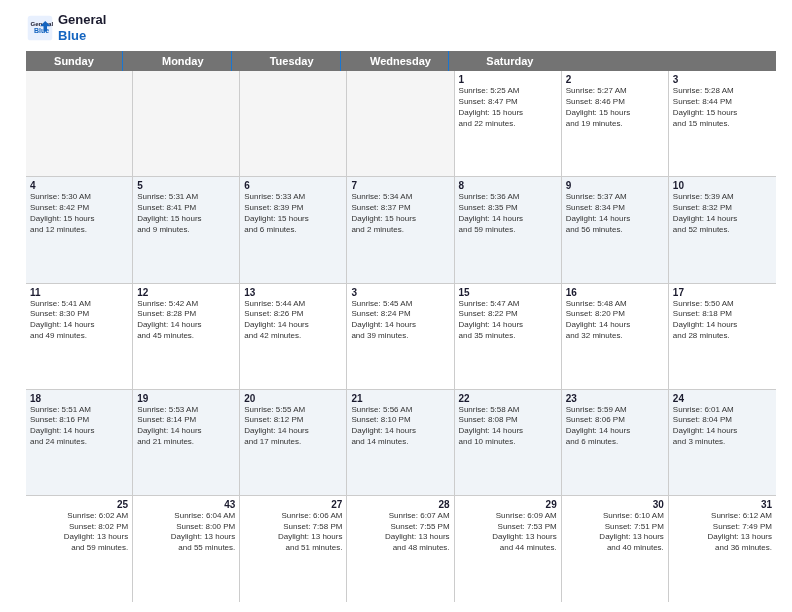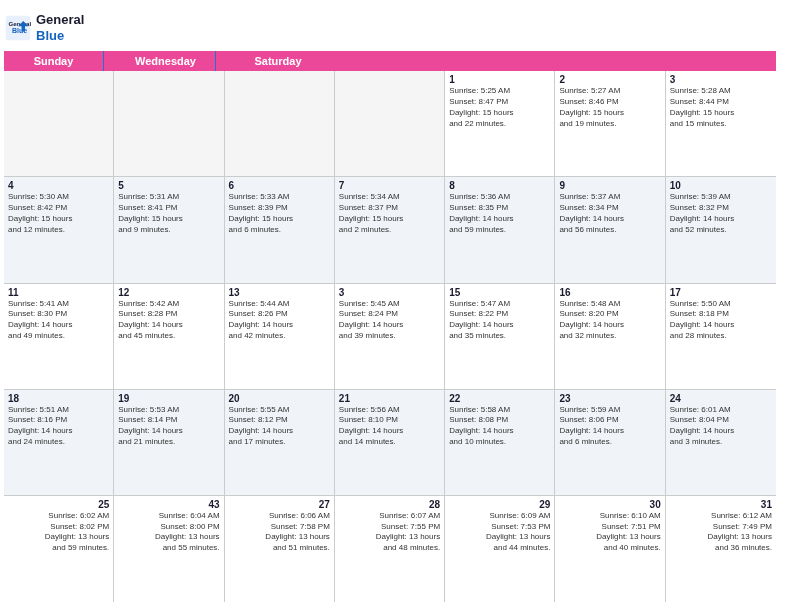--- a/index.html
+++ b/index.html
@@ -6,21 +6,21 @@
     body {
       font-family: Arial, sans-serif;
       background: #fff;
       width: 792px;
       height: 612px;
       overflow: hidden;
     }
     .page {
       width: 792px;
       height: 612px;
-      padding: 12px 16px 10px 4px;
+      padding: 12px 16px 10px 26px;
       display: flex;
       flex-direction: column;
     }
     .header {
       display: flex;
       justify-content: space-between;
       align-items: flex-start;
       margin-bottom: 8px;
     }
     .logo {
@@ -52,21 +52,21 @@
       color: #333;
     }
     .calendar {
       flex: 1;
       display: flex;
       flex-direction: column;
     }
     .cal-header {
       display: grid;
       grid-template-columns: repeat(7, 1fr);
-      background: #ec4899;
+      background: #737373;
       gap: 12px;
     }
     .cal-header-cell {
       color: #fff;
       font-size: 11px;
       font-weight: bold;
       text-align: center;
       padding: 4px 2px;
       border-right: 1px solid #1976d2;
     }
@@ -125,20 +125,22 @@
     </div>
     <div class="title-block">
       <div class="month-title"></div>
       <div class="location"></div>
     </div>
   </div>
 
   <div class="calendar">
     <div class="cal-header">
       <div class="cal-header-cell">Sunday</div>
+      <div class="cal-header-cell">Monday</div>
+      <div class="cal-header-cell">Tuesday</div>
       <div class="cal-header-cell">Wednesday</div>
       <div class="cal-header-cell">Saturday</div>
     </div>
     <div class="cal-body" id="cal-body">
     <div class="cal-row">
           <div class="cal-cell empty"></div>
           <div class="cal-cell empty"></div>
           <div class="cal-cell empty"></div>
           <div class="cal-cell empty"></div>
           <div class="cal-cell">

